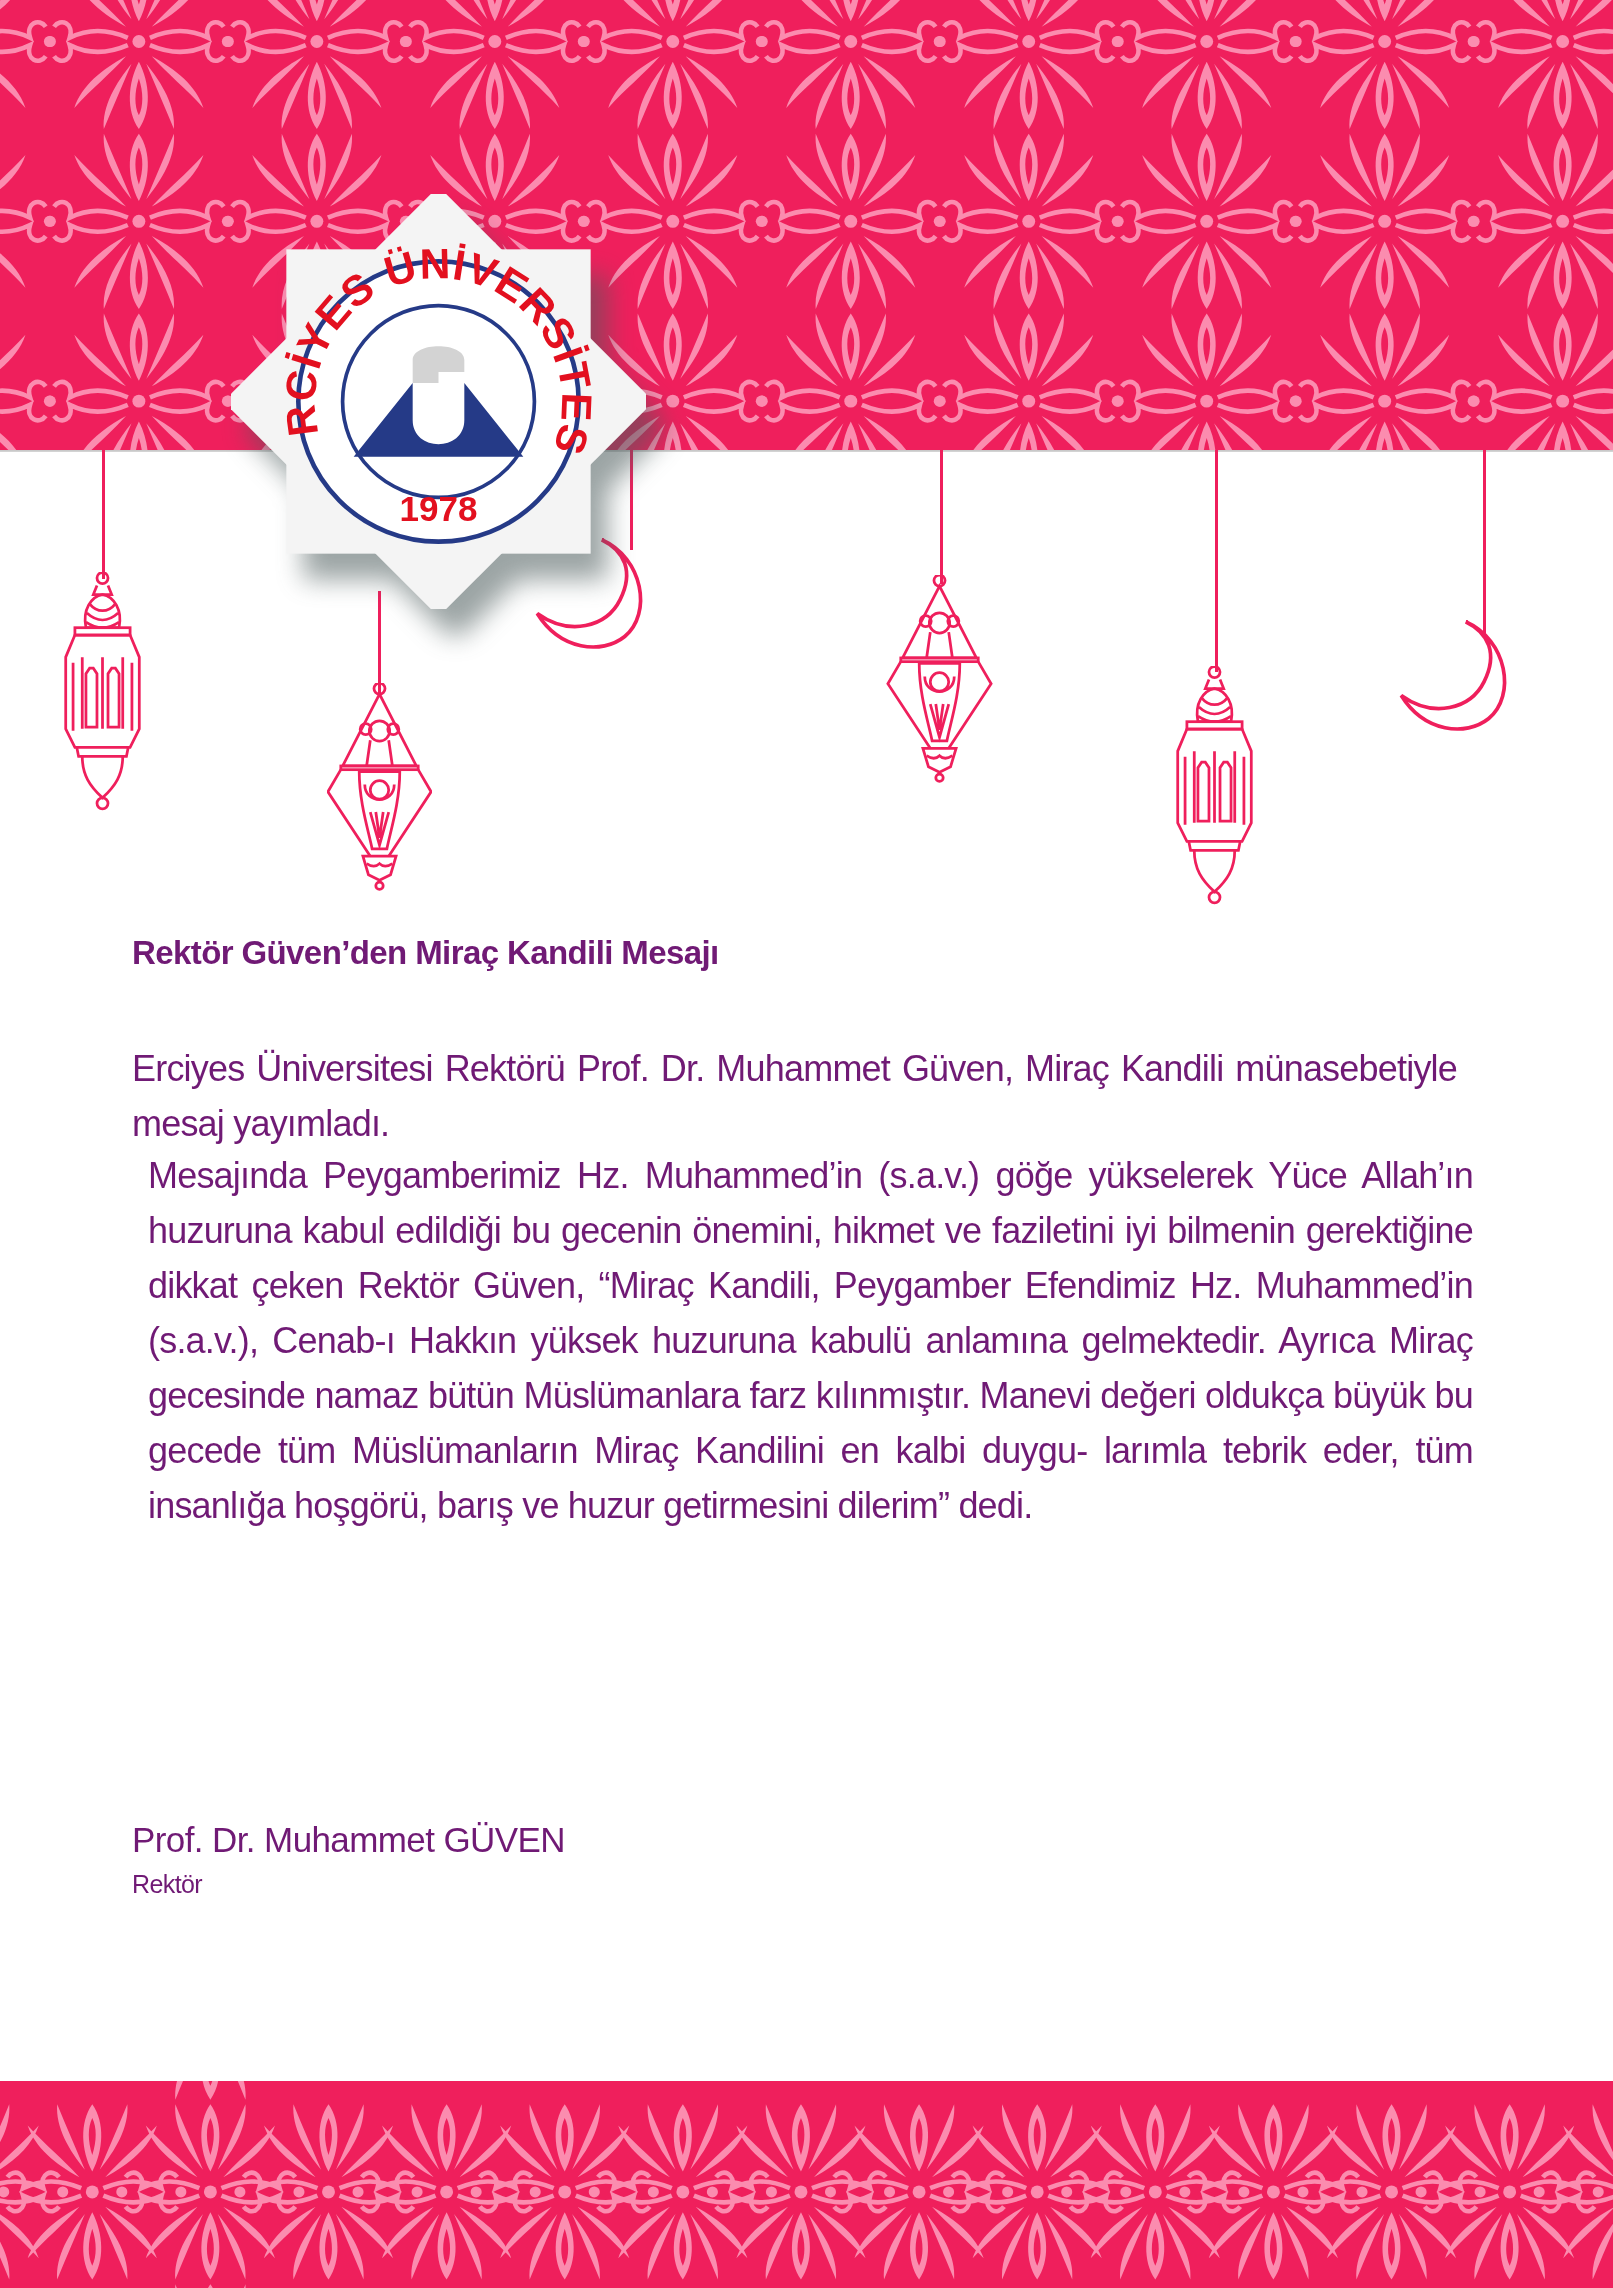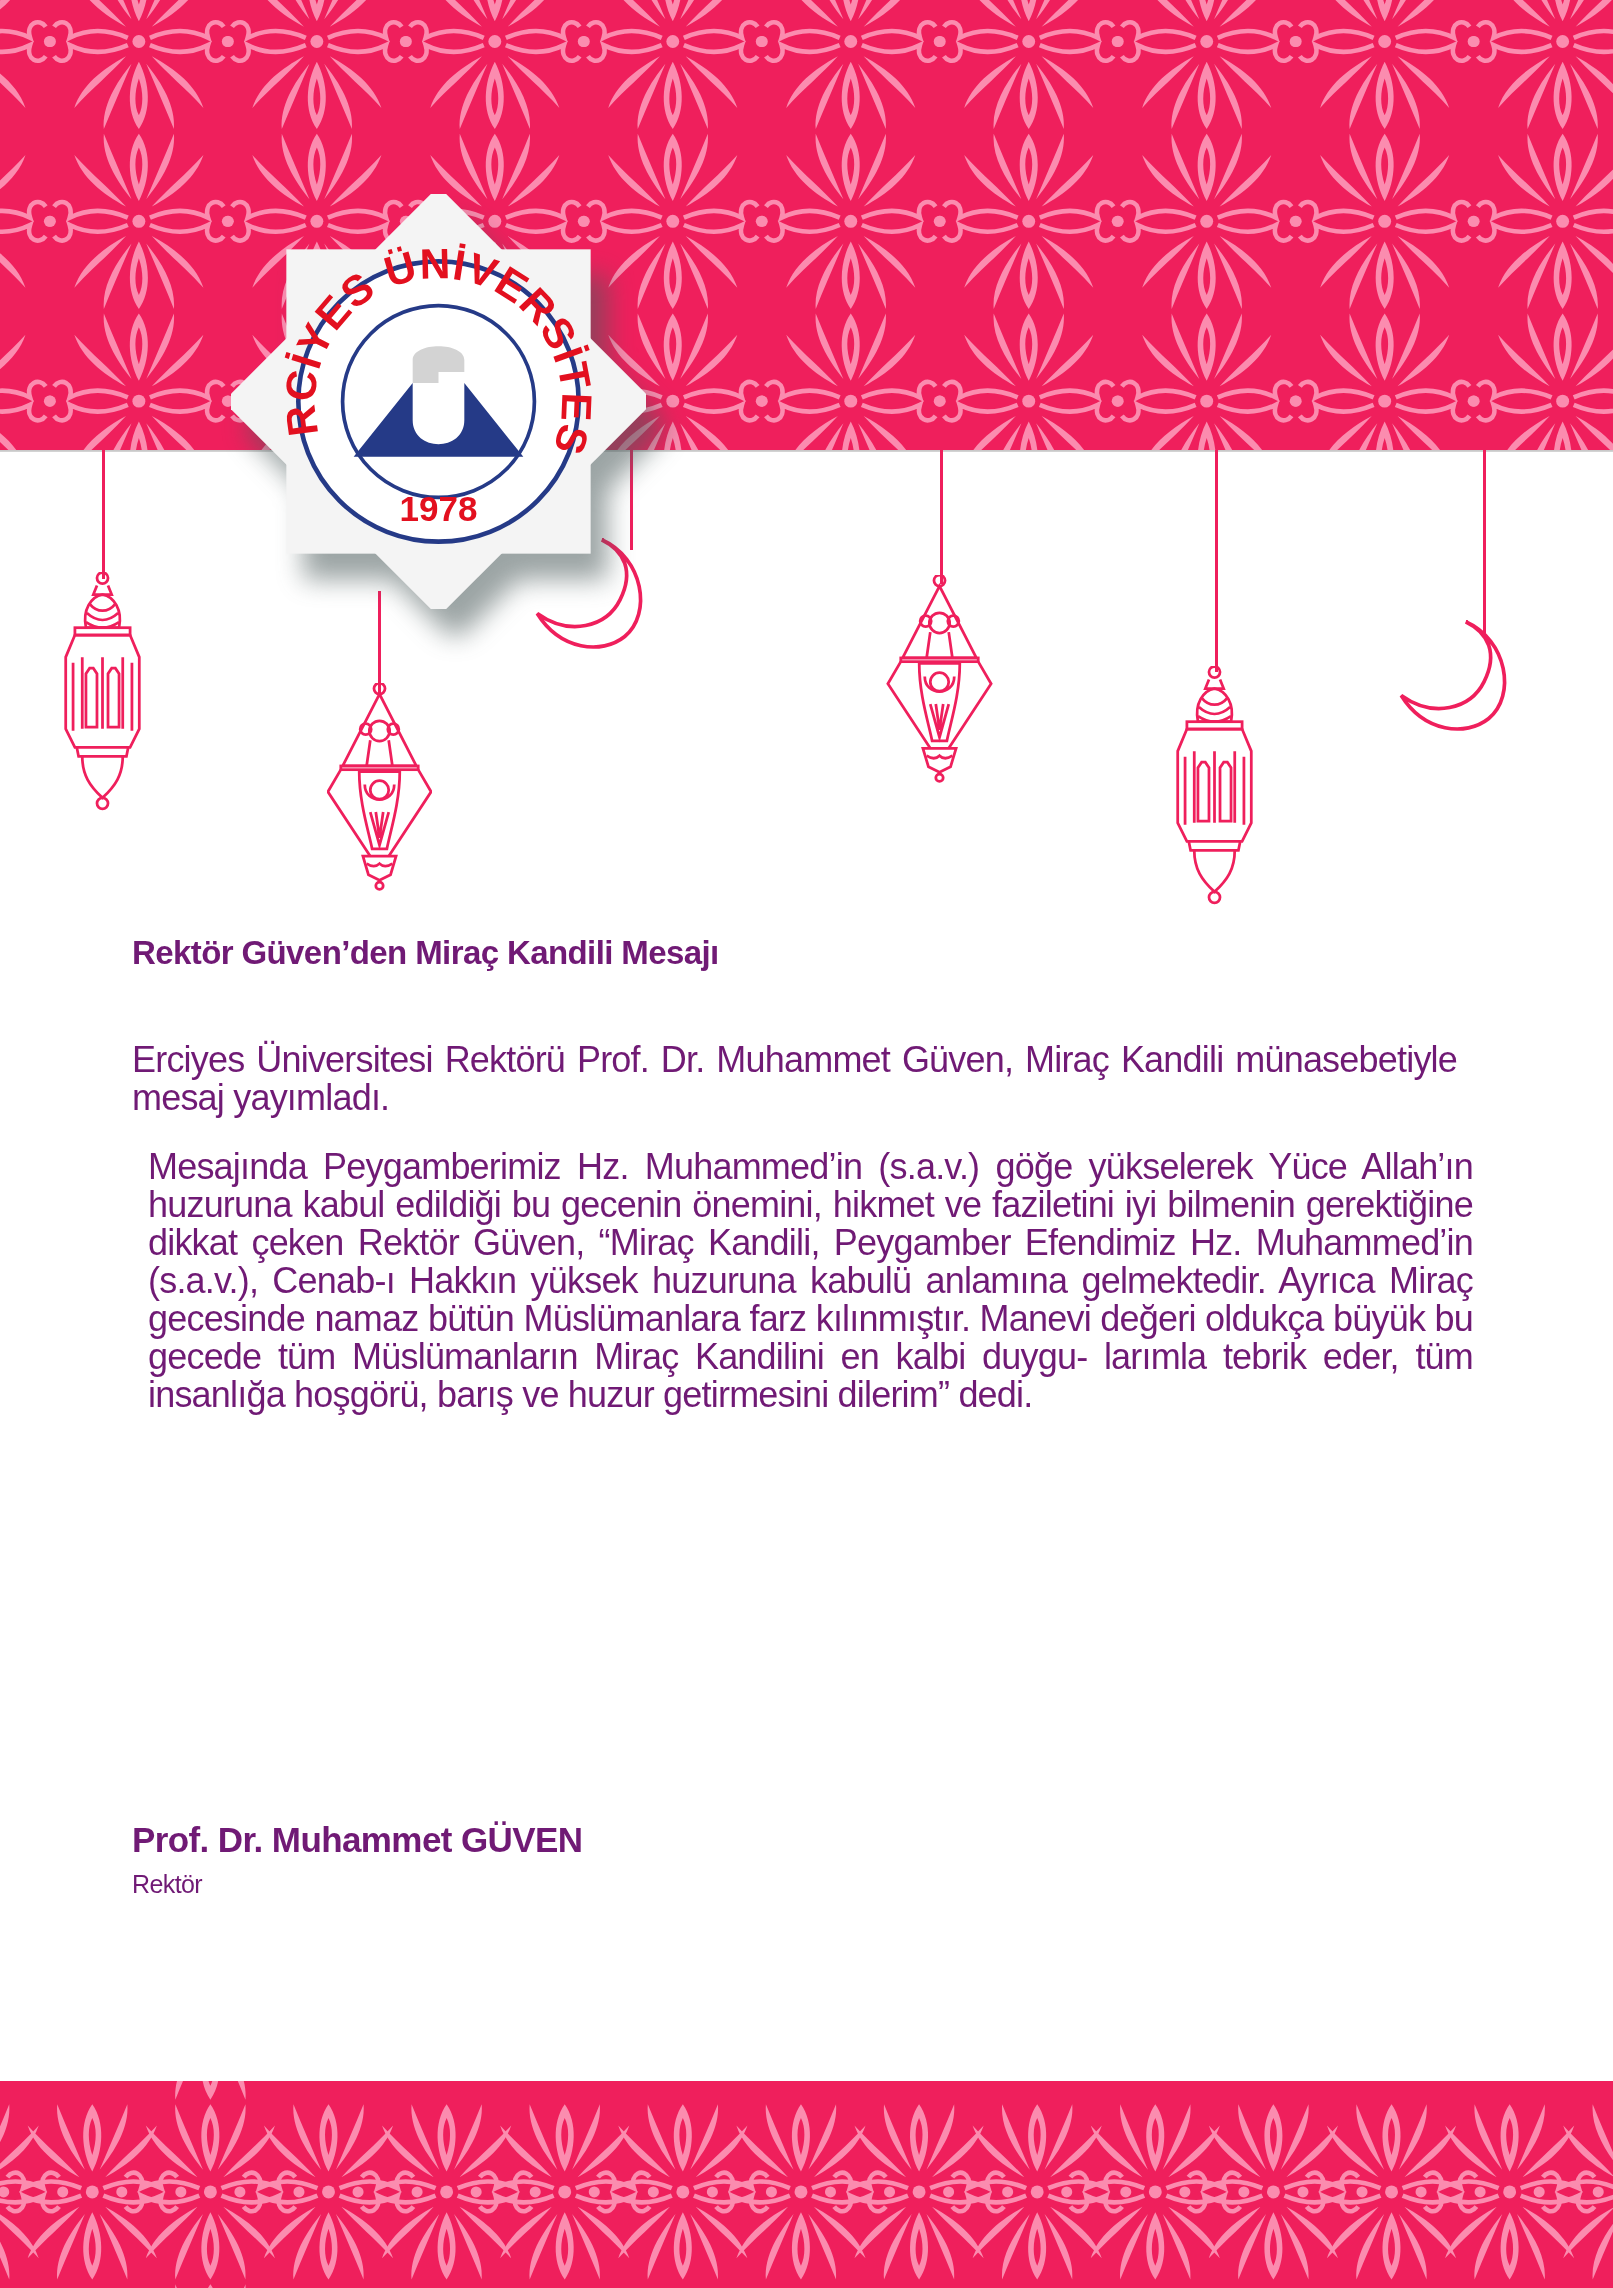--- a/index.html
+++ b/index.html
@@ -8,24 +8,24 @@
   .banner svg{display:block;}
   #top-banner{top:0;height:450px;box-shadow:0 1.8px 0 #c9c9c9;}
   #bottom-banner{top:2081px;height:208px;}
   .hang{position:absolute;}
   .string{position:absolute;width:2.8px;background:#ef1f5c;}
   .logo-wrap{position:absolute;left:231px;top:194px;width:415px;height:415px;}
   .star-shadow{position:absolute;left:16.6px;top:26px;width:415px;height:415px;filter:blur(13px);opacity:.55;}
   .star{position:absolute;left:0;top:0;width:415px;height:415px;}
   .content{position:absolute;left:132px;width:1325px;color:#701a75;}
   .title{top:934px;font-size:33px;font-weight:bold;letter-spacing:-0.6px;}
-  .para{font-size:36px;line-height:38px;text-align:justify;letter-spacing:-0.8px;}
+  .para{font-size:36px;line-height:55px;text-align:justify;letter-spacing:-0.8px;}
   #p1{top:1041px;}
   #p2{top:1148px;margin-left:16px;}
-  .sig-name{top:1820px;font-size:35px;font-weight:bold;letter-spacing:-0.6px;}
+  .sig-name{top:1820px;font-size:35px;font-weight:normal;letter-spacing:-0.6px;}
   .sig-role{top:1870px;font-size:25px;letter-spacing:-0.6px;}
 </style>
 </head>
 <body>
 
 <svg width="0" height="0" style="position:absolute">
   <defs>
     <g id="motif" fill="#fb8caf">
 
       <circle cx="0" cy="0" r="7"></circle>

